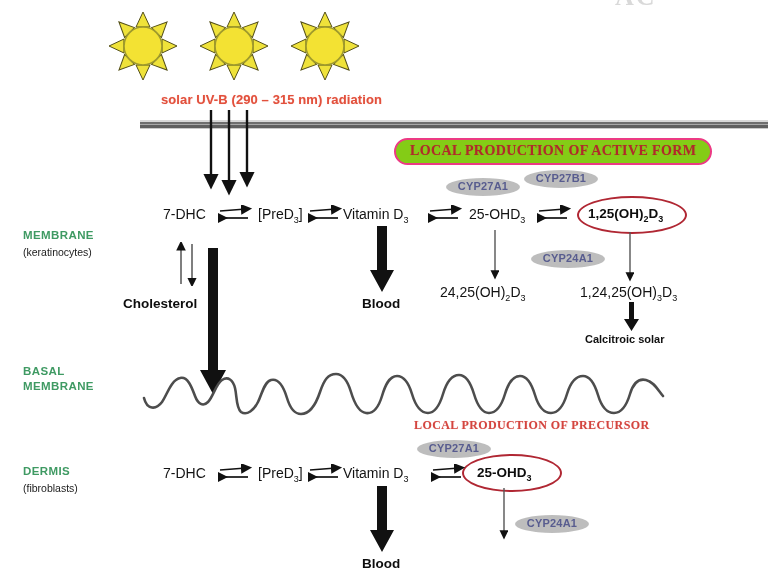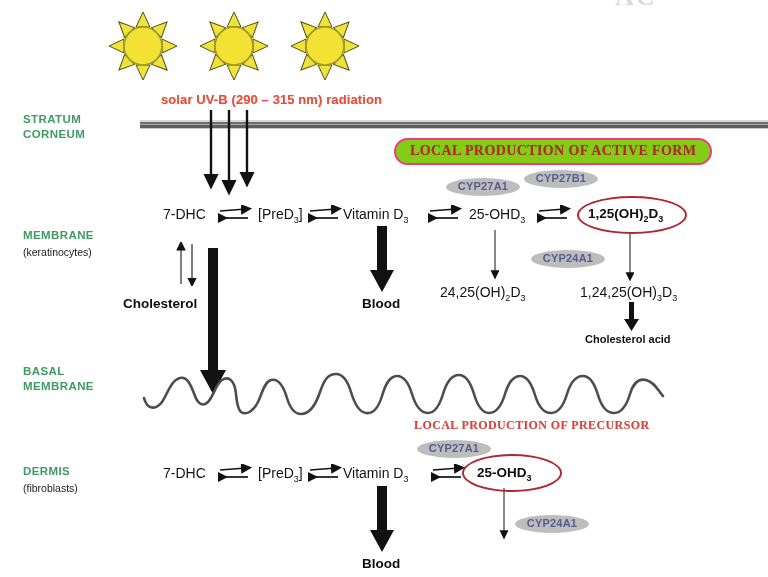--- a/index.html
+++ b/index.html
@@ -219,22 +219,20 @@
         </g>
       <g transform="rotate(315)">
           <use href="#sunray"></use>
         </g>
       <circle cx="0" cy="0" r="19" fill="#f3e233" stroke="#9f9a2c" stroke-width="1.6"></circle>
     </g>
   </svg>
 
   <div class="abs uvb-text" style="left:158px;top:92px;">solar UV-B (290 – 315 nm) radiation</div>
 
-  <div class="abs layer-label" style="left:20px;top:112px;width:120px;">STRATUM
-CORNEUM</div>
 
   <div class="abs layer-label" style="left:20px;top:228px;width:120px;">MEMBRANE</div>
   <div class="abs sub-label" style="left:20px;top:246px;width:120px;">(keratinocytes)</div>
 
   <div class="abs layer-label" style="left:20px;top:364px;width:120px;">BASAL
 MEMBRANE</div>
 
   <div class="abs layer-label" style="left:20px;top:464px;width:120px;">DERMIS</div>
   <div class="abs sub-label" style="left:20px;top:482px;width:120px;">(fibroblasts)</div>
 
@@ -311,21 +309,21 @@
   <svg class="abs" style="left:620px;top:232px;" width="14" height="52">
     <line x1="7" y1="0" x2="7" y2="44" stroke="#555" stroke-width="1.4" marker-end="url(#ah-blk)"></line>
   </svg>
 
   <div class="abs metabolite" style="left:437px;top:284px;">24,25(OH)<sub>2</sub>D<sub>3</sub></div>
   <div class="abs metabolite" style="left:577px;top:284px;">1,24,25(OH)<sub>3</sub>D<sub>3</sub></div>
 
   <svg class="abs" style="left:620px;top:302px;" width="18" height="30">
     <polygon points="6,0 11,0 11,17 16,17 8.5,29 1,17 6,17" fill="#111"></polygon>
   </svg>
-  <div class="abs small-bold" style="left:582px;top:333px;">Cholesterol acid</div>
+  <div class="abs small-bold" style="left:582px;top:333px;">Calcitroic solar</div>
 
   <svg class="abs" style="left:137px;top:358px;" width="631px" height="64">
     <path d="M4,40 C7,52 16,52 22,44 C27,37 31,22 40,20 C48,18 52,30 55,38
              C58,46 63,49 68,44 C73,39 76,26 82,22 C88,18 93,22 95,30
              C97,38 96,50 101,54 C107,58 114,52 118,44 C122,36 124,24 131,22
              C139,20 144,30 147,40 C150,50 154,56 161,56 C170,56 176,46 180,34
              C184,22 188,16 196,16 C204,16 208,24 211,34 C214,44 218,54 226,55
              C234,56 239,48 242,38 C245,28 249,18 257,18 C265,18 269,26 272,36
              C275,46 280,55 288,55 C296,55 300,46 303,36 C306,26 311,17 319,17
              C327,17 331,26 334,36 C337,46 341,55 349,55 C357,55 362,46 365,36

